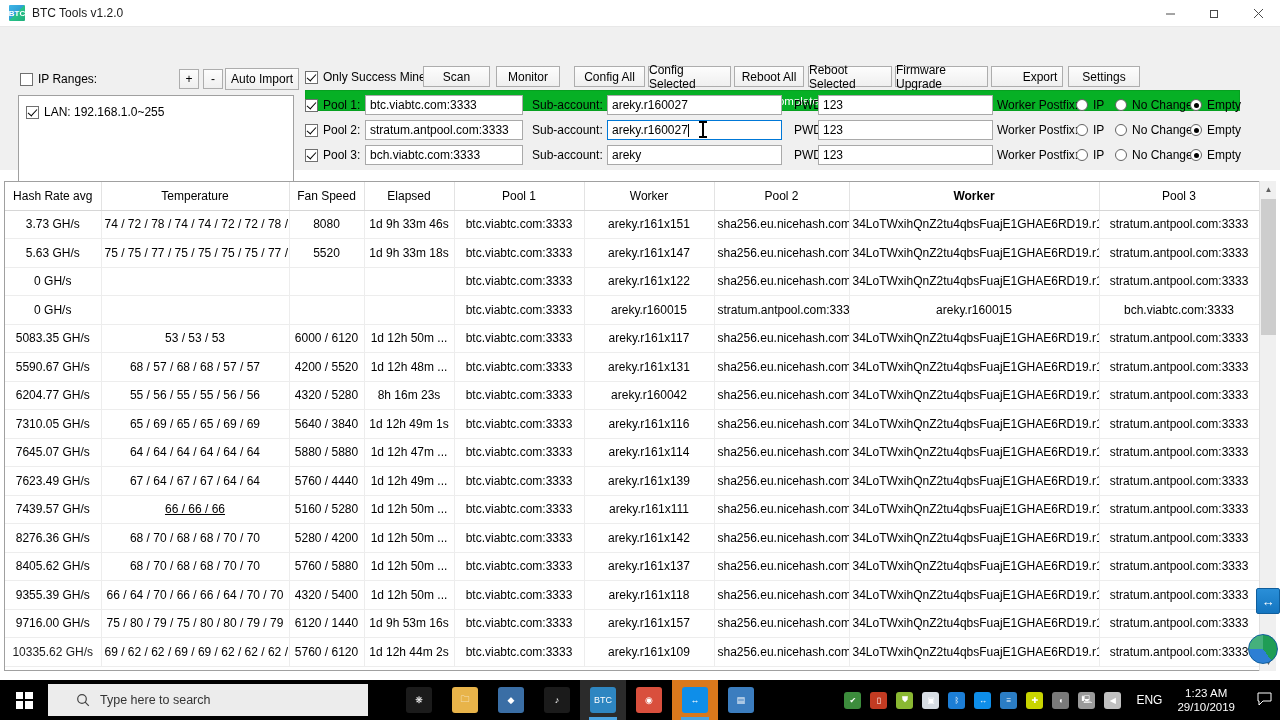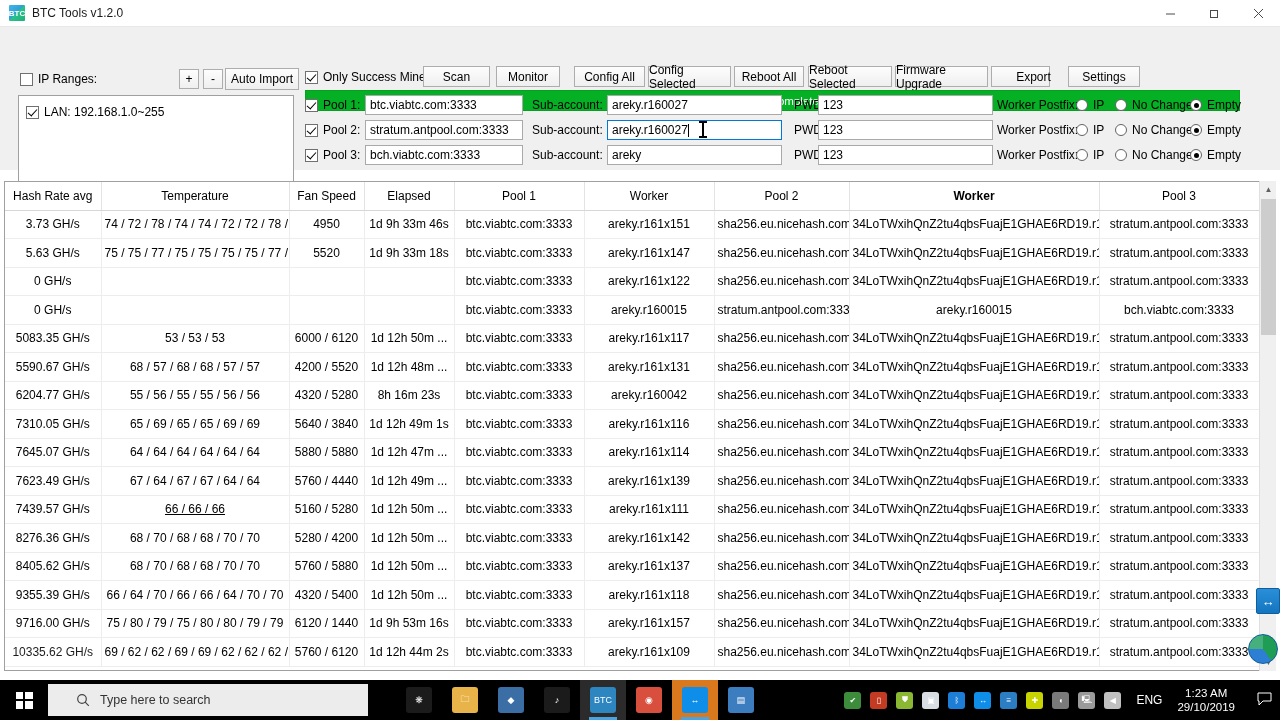--- a/index.html
+++ b/index.html
@@ -278,21 +278,21 @@
     </div>
     <div class="btn" style="position:absolute; left:734px; top:39px; width:70px;">
       <span>Reboot All</span>
     </div>
     <div class="btn" style="position:absolute; left:808px; top:39px; width:84px;">
       <span>Reboot Selected</span>
     </div>
     <div class="btn" style="position:absolute; left:895px; top:39px; width:93px;">
       <span>Firmware Upgrade</span>
     </div>
-    <div class="btn" style="position:absolute; left:991px; top:39px; width:59px;padding-left:26px;">
+    <div class="btn" style="position:absolute; left:991px; top:39px; width:72px;padding-left:26px;">
       <span>Export</span>
     </div>
     <div class="btn" style="position:absolute; left:1068px; top:39px; width:72px;">
       <span>Settings</span>
     </div>
 
     <div class="progress">
       <span>100% - Configuring complete, all 1, ok 1</span>
     </div>
 
@@ -405,21 +405,21 @@
             <th style="width: 130px;">Worker</th>
             <th style="width: 135px;">Pool 2</th>
             <th class="bold" style="width: 250px;">Worker</th>
             <th style="width: 160px;">Pool 3</th>
           </tr>
       </thead>
       <tbody id="tbody">
           <tr>
             <td class="hash" style="width: 96px;">3.73 GH/s</td>
             <td style="width: 188px;">74 / 72 / 78 / 74 / 74 / 72 / 72 / 78 / 78</td>
-            <td style="width: 75px;">4950</td>
+            <td style="width: 75px;">8080</td>
             <td style="width: 90px;">1d 9h 33m 46s</td>
             <td style="width: 130px;">btc.viabtc.com:3333</td>
             <td style="width: 130px;">areky.r161x151</td>
             <td style="width: 135px;">sha256.eu.nicehash.com:...</td>
             <td class="worker2" style="width: 250px;">34LoTWxihQnZ2tu4qbsFuajE1GHAE6RD19.r16-27</td>
             <td style="width: 160px;">stratum.antpool.com:3333</td>
           </tr>
           <tr>
             <td class="hash" style="width: 96px;">5.63 GH/s</td>
             <td style="width: 188px;">75 / 75 / 77 / 75 / 75 / 75 / 75 / 77 / 77</td>

